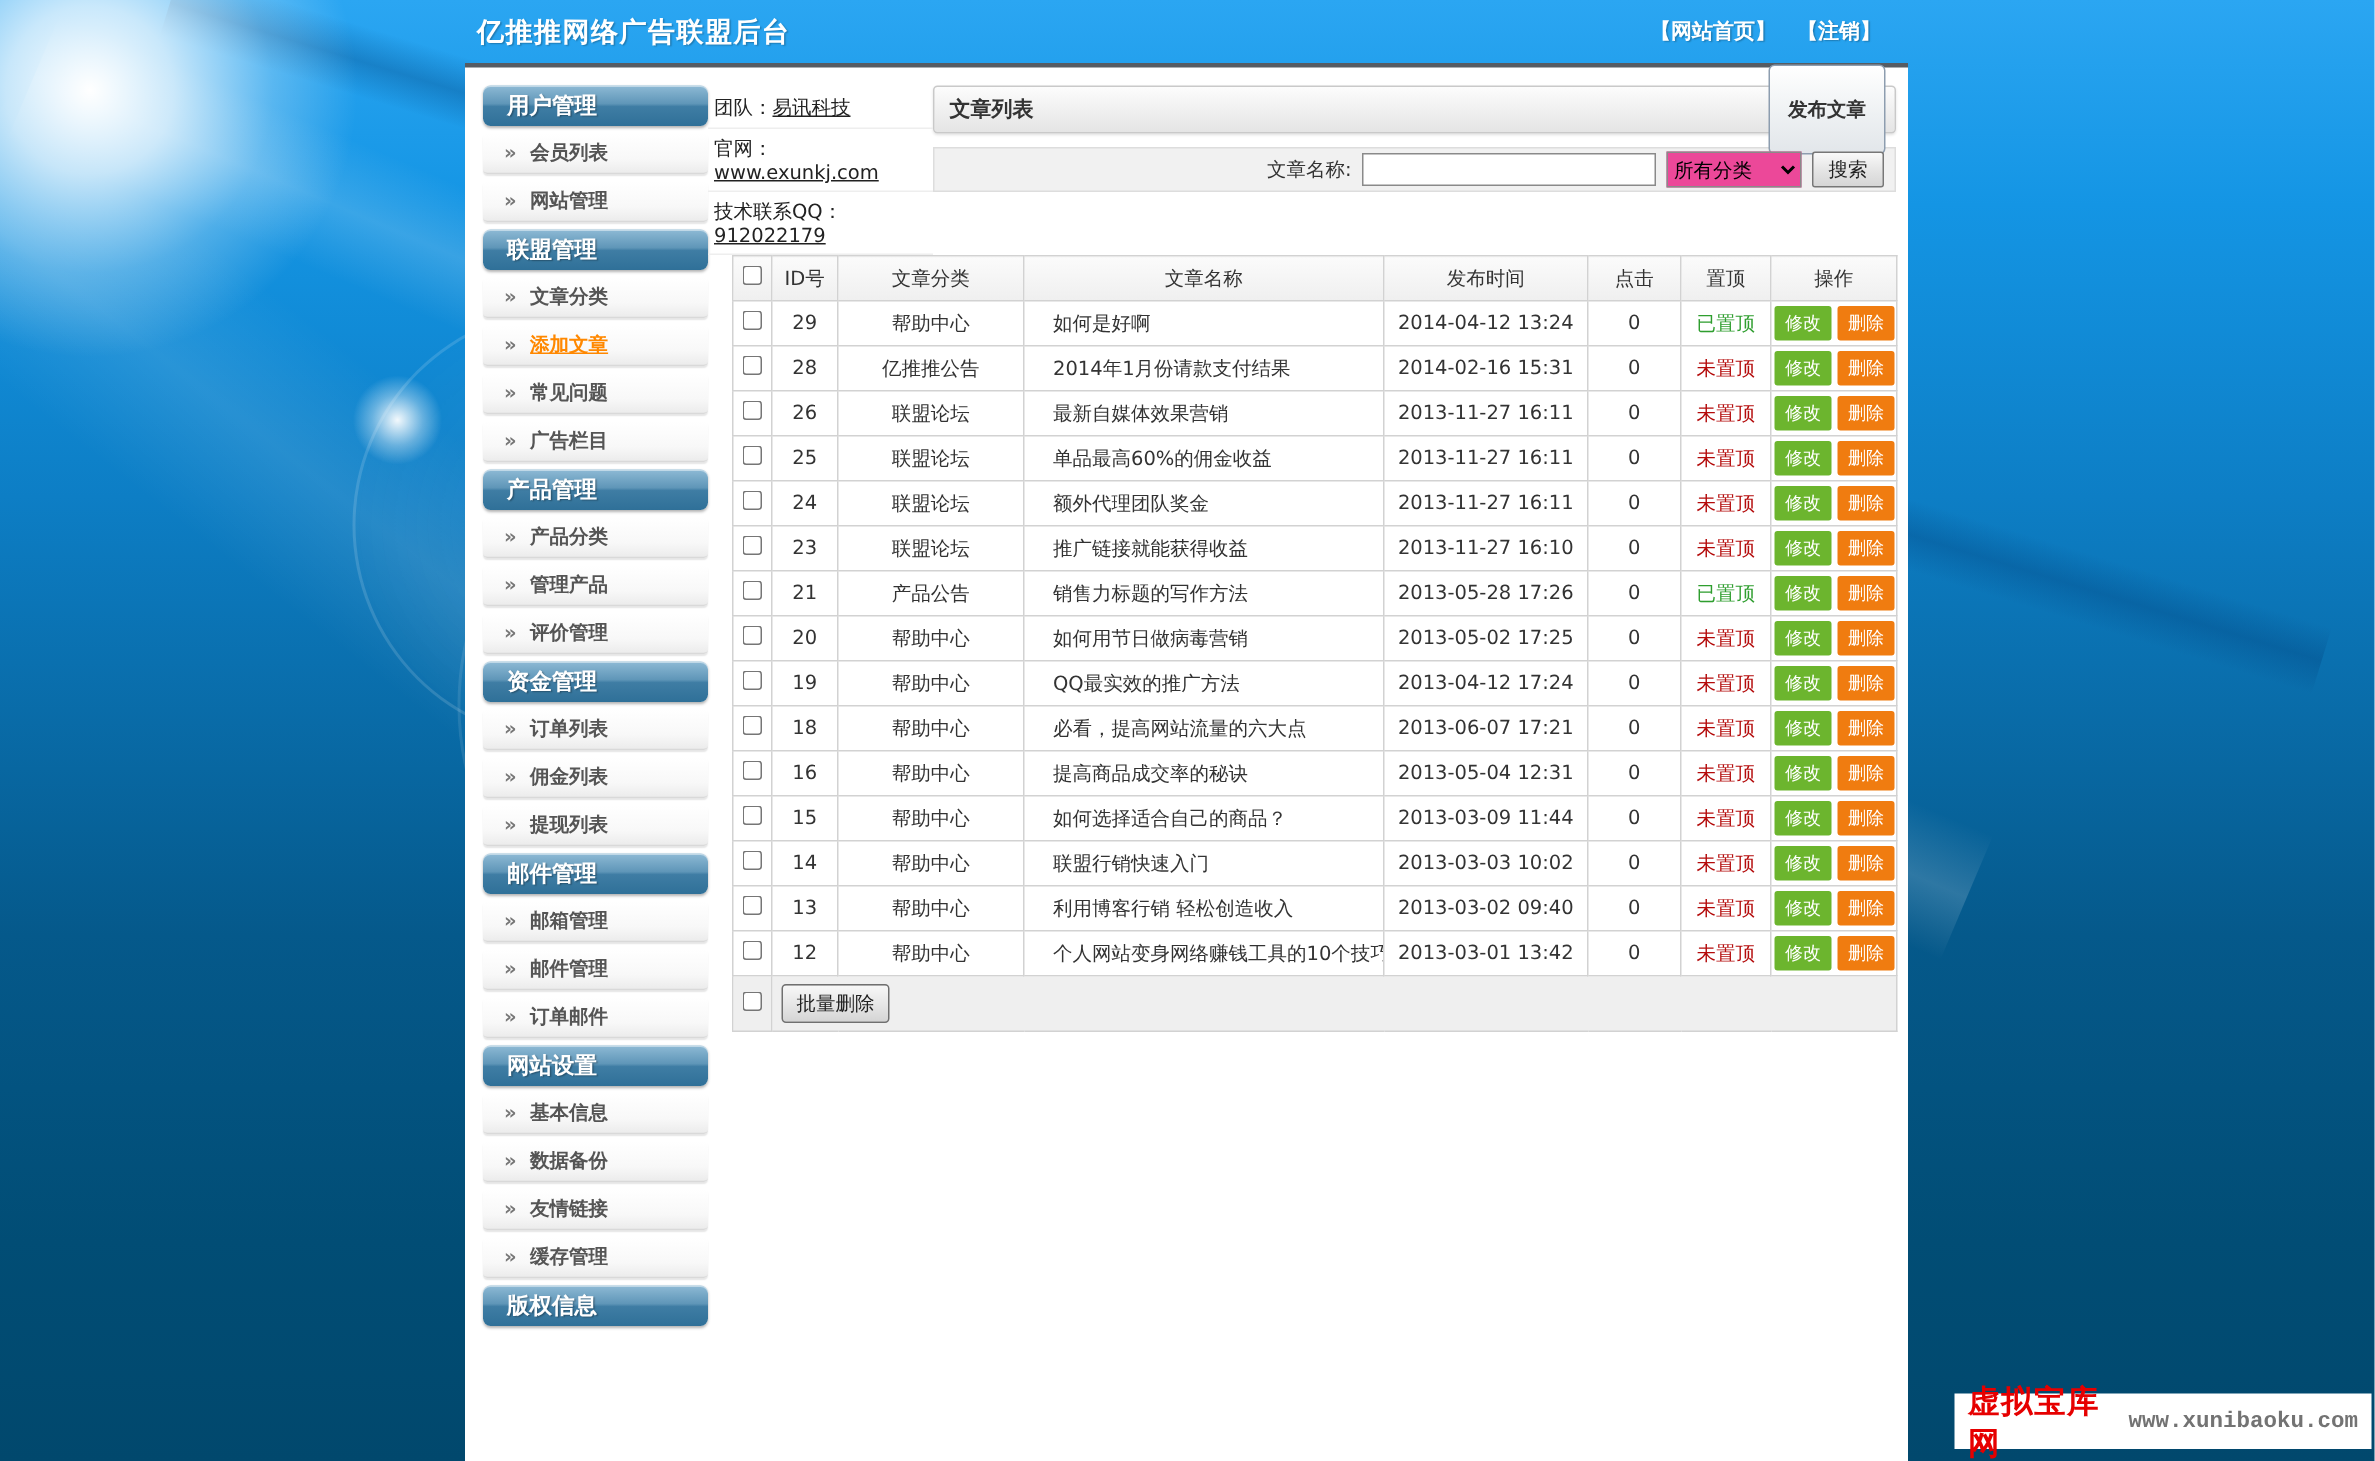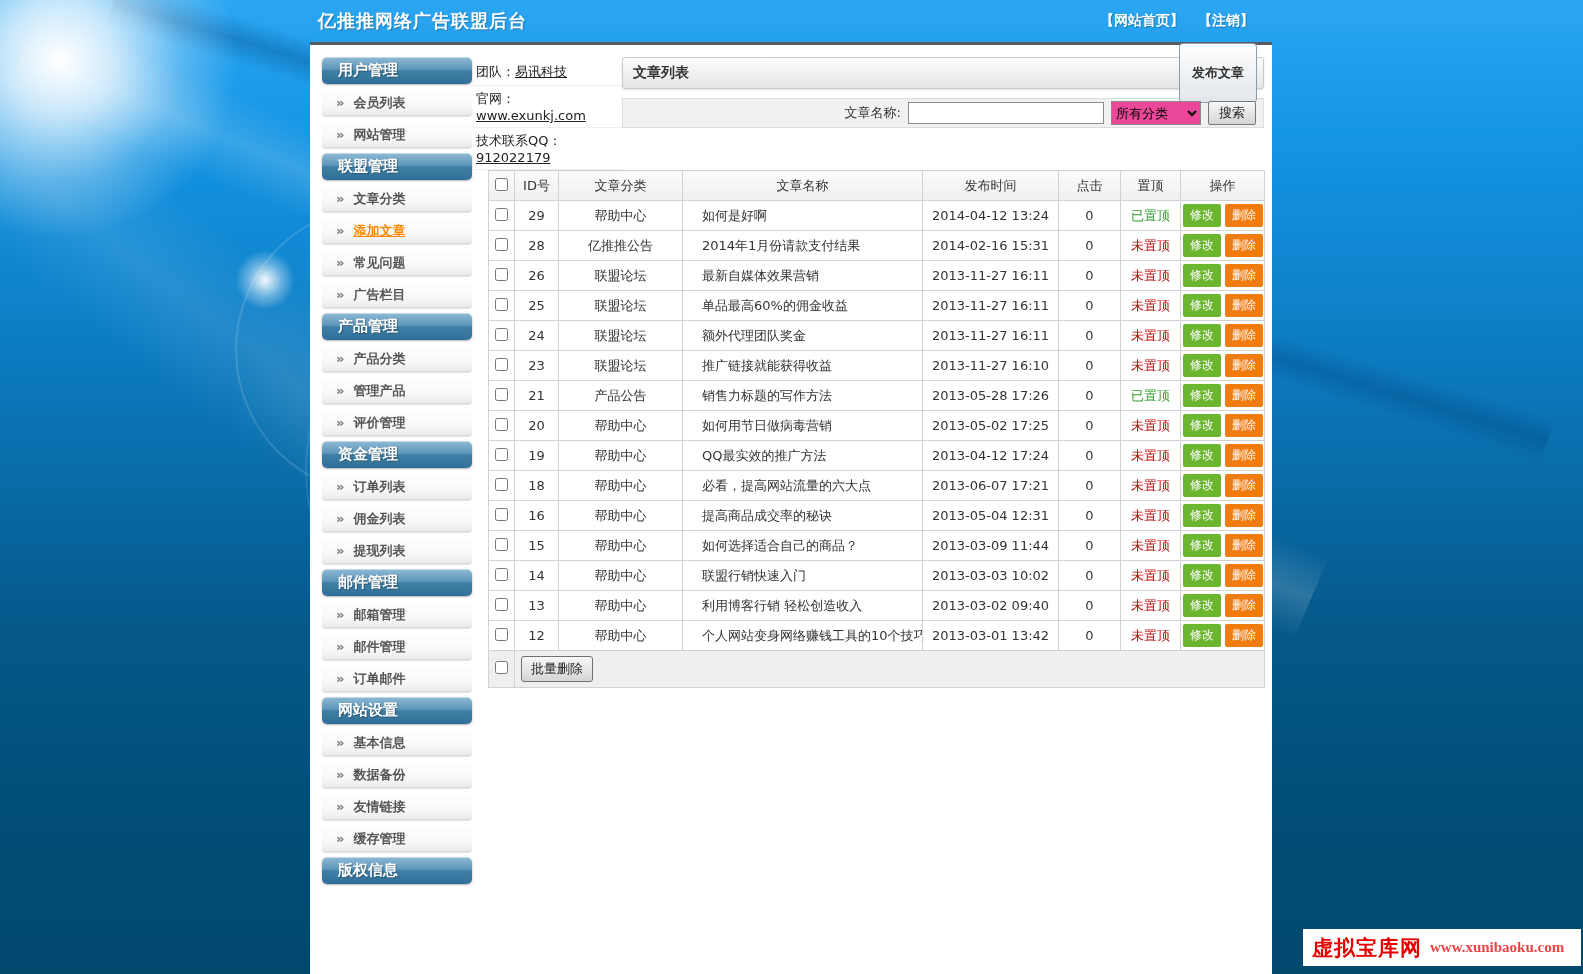--- a/index.html
+++ b/index.html
@@ -110,21 +110,21 @@
   .batch-btn { padding:3px 9px; font-size:13px; color:#222; cursor:pointer;
     border:1px solid #707070; border-radius:3px;
     background:linear-gradient(180deg,#f7f7f7 0%,#e0e0e0 70%,#d4d4d4 100%); }
 
   
   .watermark {
     position:absolute; right:2px; bottom:8px; z-index:3; height:37px; width:278px;
     background:#fff; display:flex; align-items:center; gap:8px; padding:0 9px;
   }
   .wm-name { color:#e60000; font-size:21px; font-weight:bold; letter-spacing:1px; }
-  .wm-url { color:#ef4444; font-size:15px; font-weight:bold; font-family:Liberation Serif, serif; }
+  .wm-url { color:#737373; font-size:15px; font-weight:bold; font-family:Liberation Mono, monospace; }
 </style>
 </head>
 <body>
 
 <div class="bg">
   <div class="dark-band"></div>
   <div class="ray1"></div>
   <div class="ray2"></div>
   <div class="ring1"></div>
   <div class="ring2"></div>

